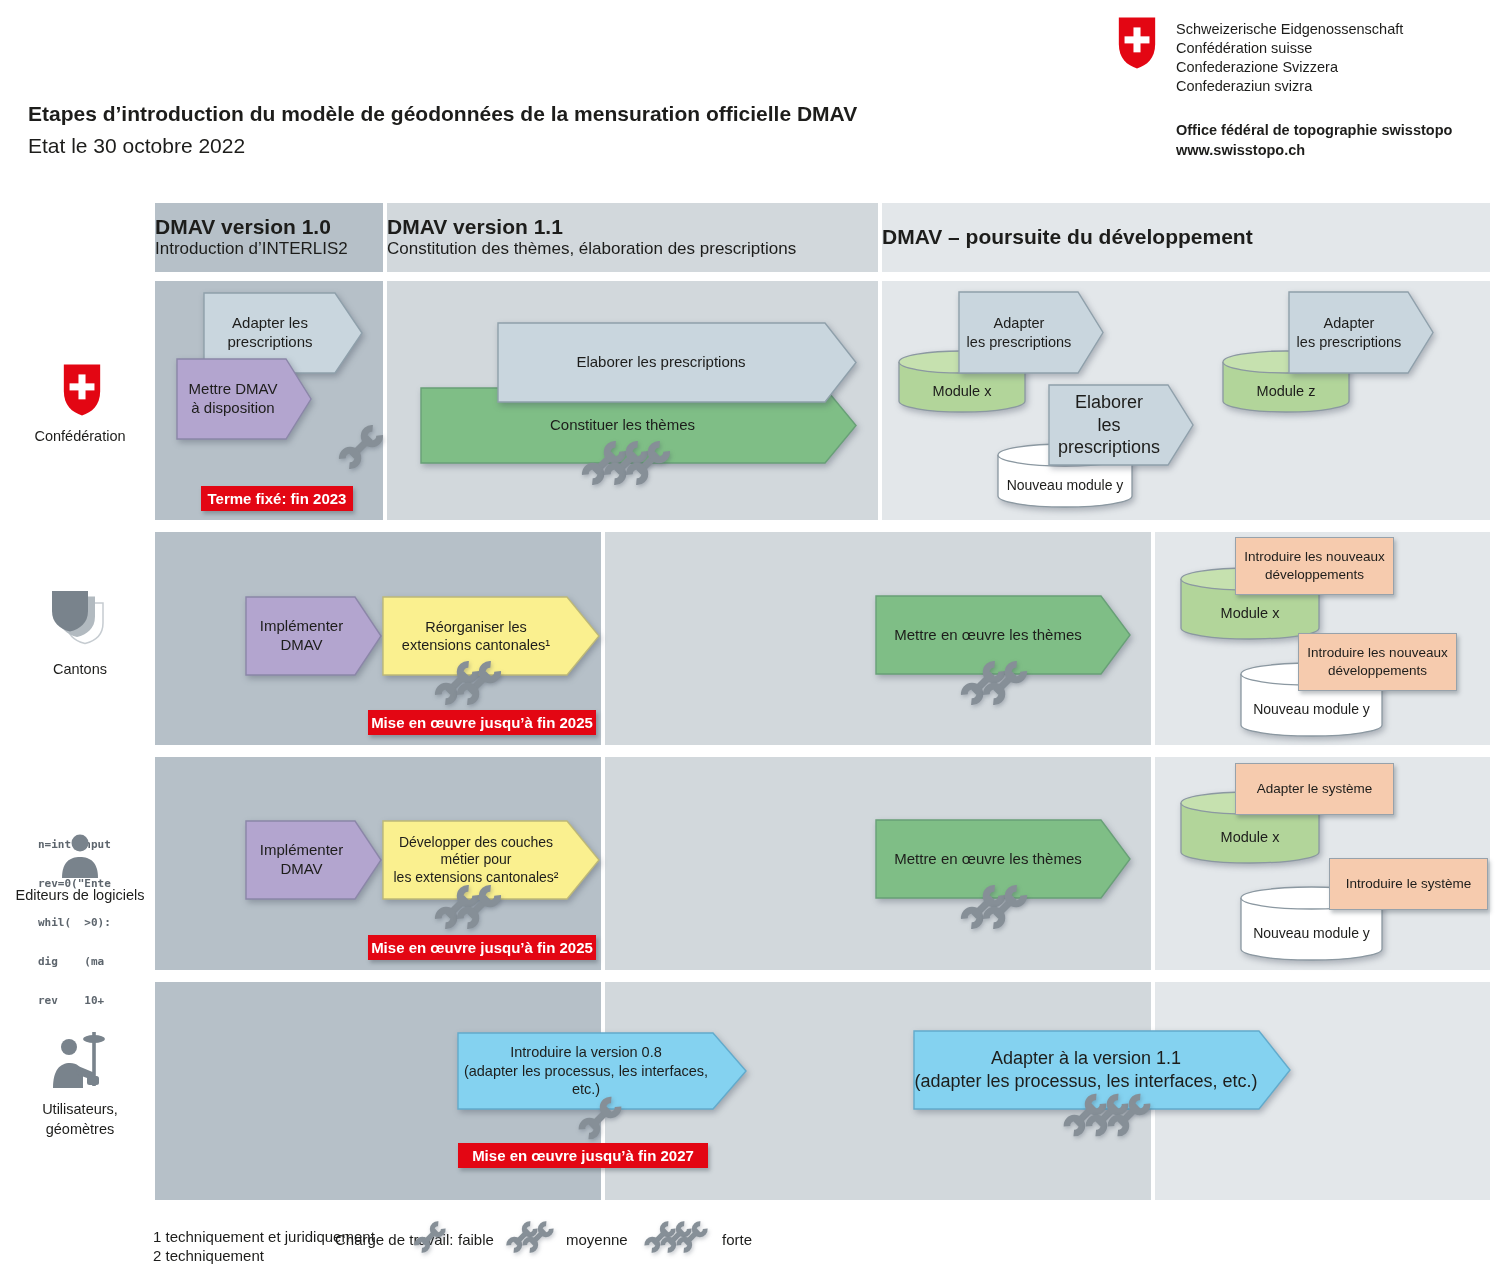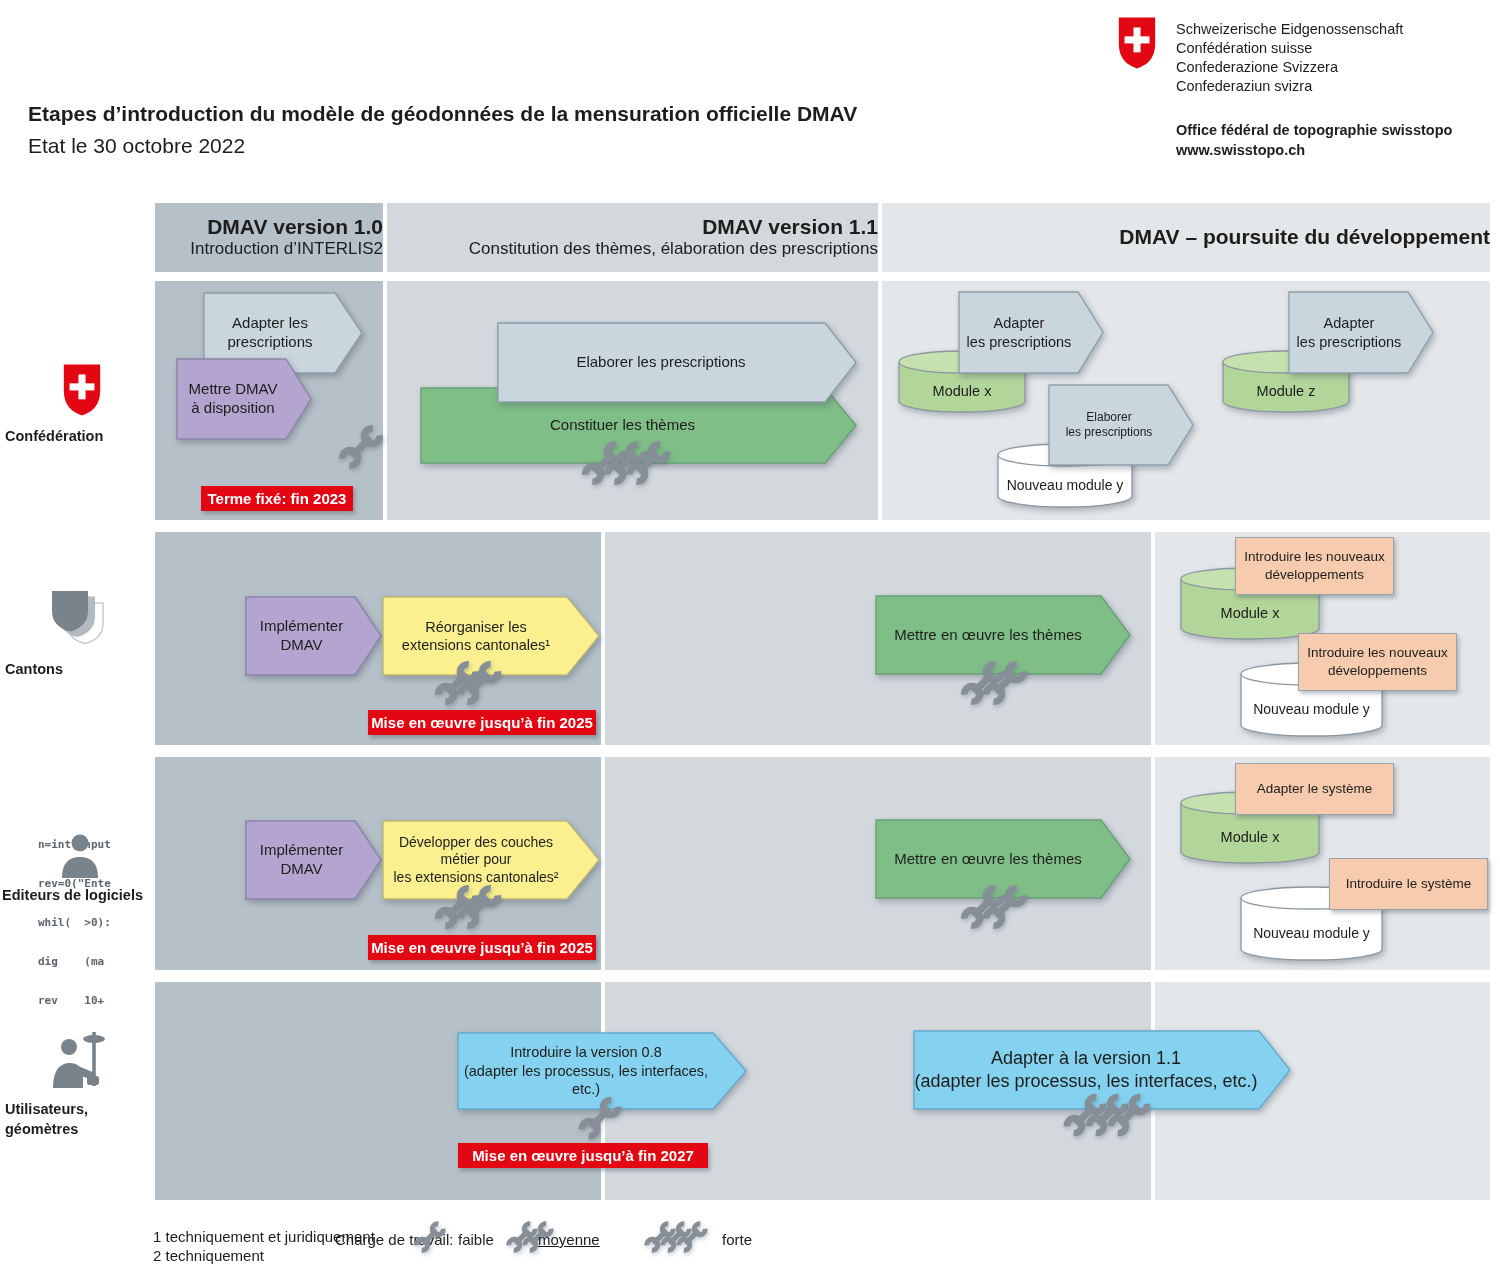--- a/index.html
+++ b/index.html
@@ -1,35 +1,35 @@
 <!DOCTYPE html>
 <html><head>
 <meta charset="utf-8">
 <style>
   html,body{margin:0;padding:0;background:#fff;}
   body{font-family:"Liberation Sans",sans-serif;color:#1d1d1b;}
   #stage{position:relative;width:1500px;height:1270px;background:#fff;overflow:hidden;}
   .abs{position:absolute;}
   .panel{position:absolute;}
-  .hcol{position:absolute;display:flex;flex-direction:column;align-items:flex-end;justify-content:center;text-align:center;}
+  .hcol{position:absolute;display:flex;flex-direction:column;align-items:flex-start;justify-content:center;text-align:center;}
   .hcol .t1{font-weight:bold;font-size:21px;line-height:1.15;}
   .hcol .t2{font-size:17px;line-height:1.2;}
   .arrow{position:absolute;}
   .arrow .arrow-label{position:absolute;inset:0;display:flex;align-items:center;justify-content:center;
     text-align:center;white-space:pre-line;line-height:1.25;font-size:15px;}
   .cylinder{position:absolute;}
   .cyl-label{position:absolute;left:2px;right:2px;top:20px;bottom:2px;display:flex;align-items:center;justify-content:center;font-size:14.5px;}
   .salmon-box{position:absolute;border:1px solid #97a2ab;display:flex;align-items:center;justify-content:center;
     text-align:center;white-space:pre-line;font-size:13.5px;line-height:1.3;box-shadow:2px 3px 4px rgba(70,80,90,.35);}
   .badge{position:absolute;color:#fff;font-weight:bold;display:flex;align-items:center;justify-content:center;
     font-size:15px;box-shadow:2px 3px 4px rgba(70,80,90,.4);white-space:nowrap;}
   .wrenches{position:absolute;}
   .wrenches span{position:absolute;}
   .shape{position:absolute;left:0;top:0;filter:drop-shadow(2px 3px 3px rgba(60,70,85,.35));}
-  .actor-label{position:absolute;font-weight:bold;font-size:14.5px;text-align:left;white-space:pre-line;line-height:1.35;}
+  .actor-label{position:absolute;font-weight:normal;font-size:14.5px;text-align:center;white-space:pre-line;line-height:1.35;}
   .logo-line{font-size:14.5px;line-height:19px;}
   .office-line{font-size:14.5px;line-height:20px;font-weight:bold;}
   .code-block{position:absolute;font-family:"DejaVu Sans Mono",monospace;font-size:11px;line-height:13px;
     font-weight:bold;color:#5d656d;white-space:pre;}
   .foot{position:absolute;font-size:15px;}
   .legend-label{position:absolute;font-size:15px;}
 </style>
 </head>
 <body>
 
@@ -212,21 +212,21 @@
       <svg class="shape" width="136" height="66" viewBox="0 0 136 66">
         <path d="M1,12 L1,53 A67,11 0 0 0 135,53 L135,12" fill="#ffffff" stroke="#8b98a1" stroke-width="1.3"></path>
         <ellipse cx="68" cy="12" rx="67" ry="11" fill="#ffffff" stroke="#8b98a1" stroke-width="1.3"></ellipse>
       </svg>
     <div class="cyl-label" style="font-size:14px;">Nouveau module y</div>
   </div>
   <div class="arrow" style="left:1048px;top:384px;width:146px;height:82px;">
       <svg class="shape" width="146" height="82" viewBox="0 0 146 82">
         <polygon points="1,1 120,1 145,41 120,81 1,81" fill="#c9d6de" stroke="#8fa0ab" stroke-width="1.4"></polygon>
       </svg>
-    <div class="arrow-label" style="padding-right:24px;font-size:12px;">Elaborer
+    <div class="arrow-label" style="padding-right:24px;font-size:18px;">Elaborer
 les prescriptions</div>
   </div>
   <div class="cylinder" style="left:1222px;top:350px;width:128px;height:64px;">
       <svg class="shape" width="128" height="64" viewBox="0 0 128 64">
         <path d="M1,12 L1,51 A63,11 0 0 0 127,51 L127,12" fill="#b2d59a" stroke="#8b98a1" stroke-width="1.3"></path>
         <ellipse cx="64" cy="12" rx="63" ry="11" fill="#c6e1af" stroke="#8b98a1" stroke-width="1.3"></ellipse>
       </svg>
     <div class="cyl-label">Module z</div>
   </div>
   <div class="arrow" style="left:1288px;top:291px;width:146px;height:83px;">
@@ -457,21 +457,21 @@
           </g>
         </svg></span>
       <span style="left:16px;top:0;"><svg width="44" height="44" viewBox="0 0 40 40" style="filter:drop-shadow(1.5px 2px 2px rgba(60,70,85,.3));">
           <g transform="rotate(-45 20 20)" stroke="#868f97" fill="none">
             <line x1="11.5" y1="20" x2="28.5" y2="20" stroke-width="4.6"></line>
             <path d="M 33.8 16.8 A 5 5 0 1 0 33.8 23.2" stroke-width="4.4"></path>
             <path d="M 6.2 23.2 A 5 5 0 1 0 6.2 16.8" stroke-width="4.4"></path>
           </g>
         </svg></span>
     </div>
-  <div class="legend-label" style="left:538px;top:1231px;text-decoration:underline;">moyenne</div>
+  <div class="legend-label" style="left:566px;top:1231px;">moyenne</div>
   <div class="wrenches" style="left:638px;top:1215px;">
       <span style="left:0px;top:0;"><svg width="44" height="44" viewBox="0 0 40 40" style="filter:drop-shadow(1.5px 2px 2px rgba(60,70,85,.3));">
           <g transform="rotate(-45 20 20)" stroke="#868f97" fill="none">
             <line x1="11.5" y1="20" x2="28.5" y2="20" stroke-width="4.6"></line>
             <path d="M 33.8 16.8 A 5 5 0 1 0 33.8 23.2" stroke-width="4.4"></path>
             <path d="M 6.2 23.2 A 5 5 0 1 0 6.2 16.8" stroke-width="4.4"></path>
           </g>
         </svg></span>
       <span style="left:16px;top:0;"><svg width="44" height="44" viewBox="0 0 40 40" style="filter:drop-shadow(1.5px 2px 2px rgba(60,70,85,.3));">
           <g transform="rotate(-45 20 20)" stroke="#868f97" fill="none">

